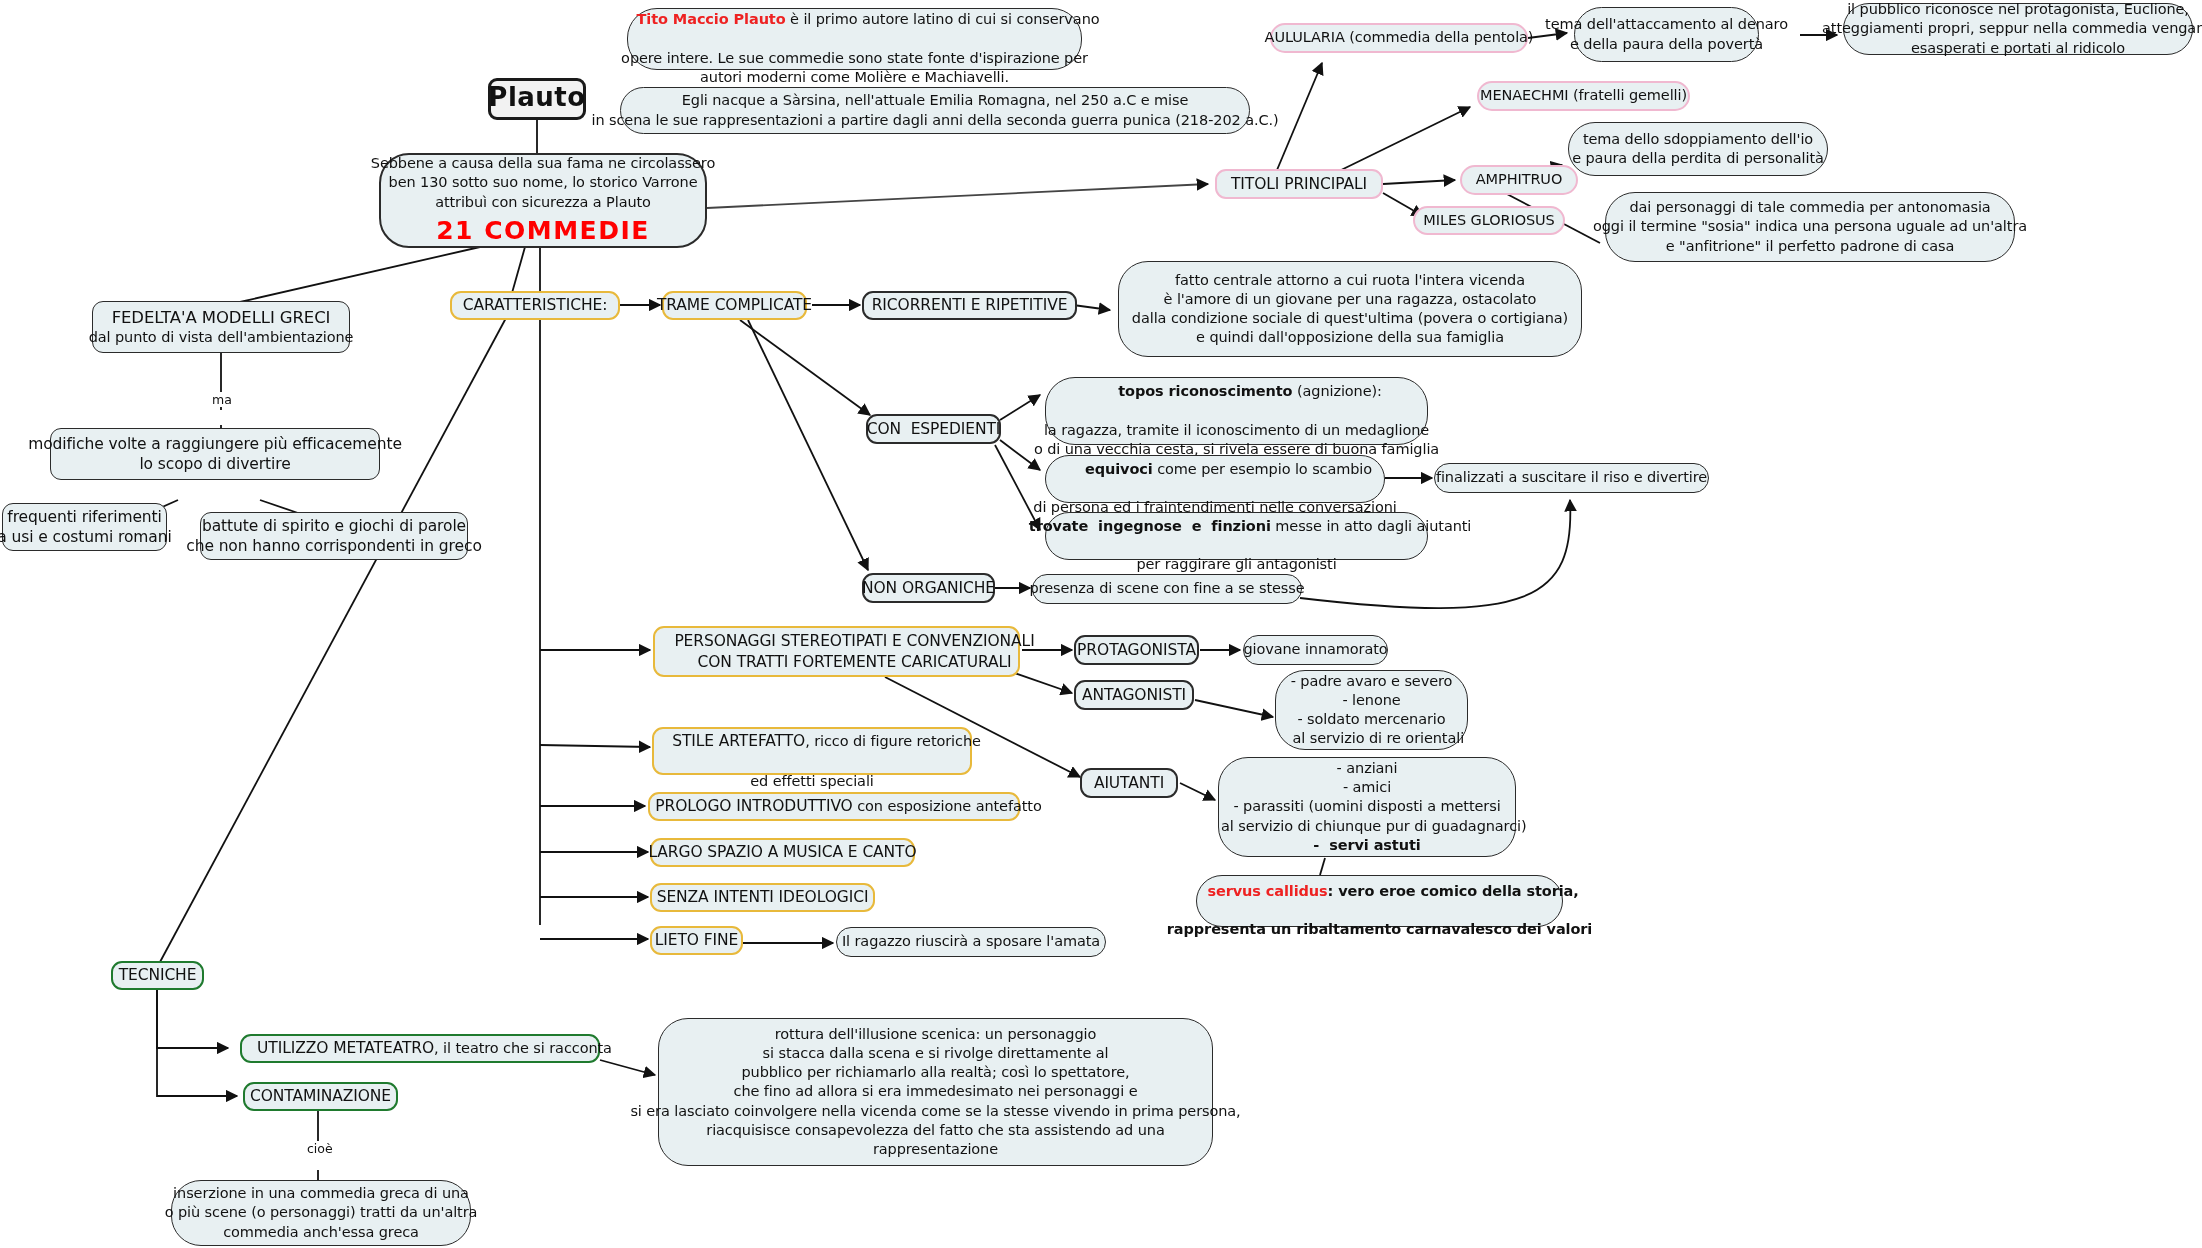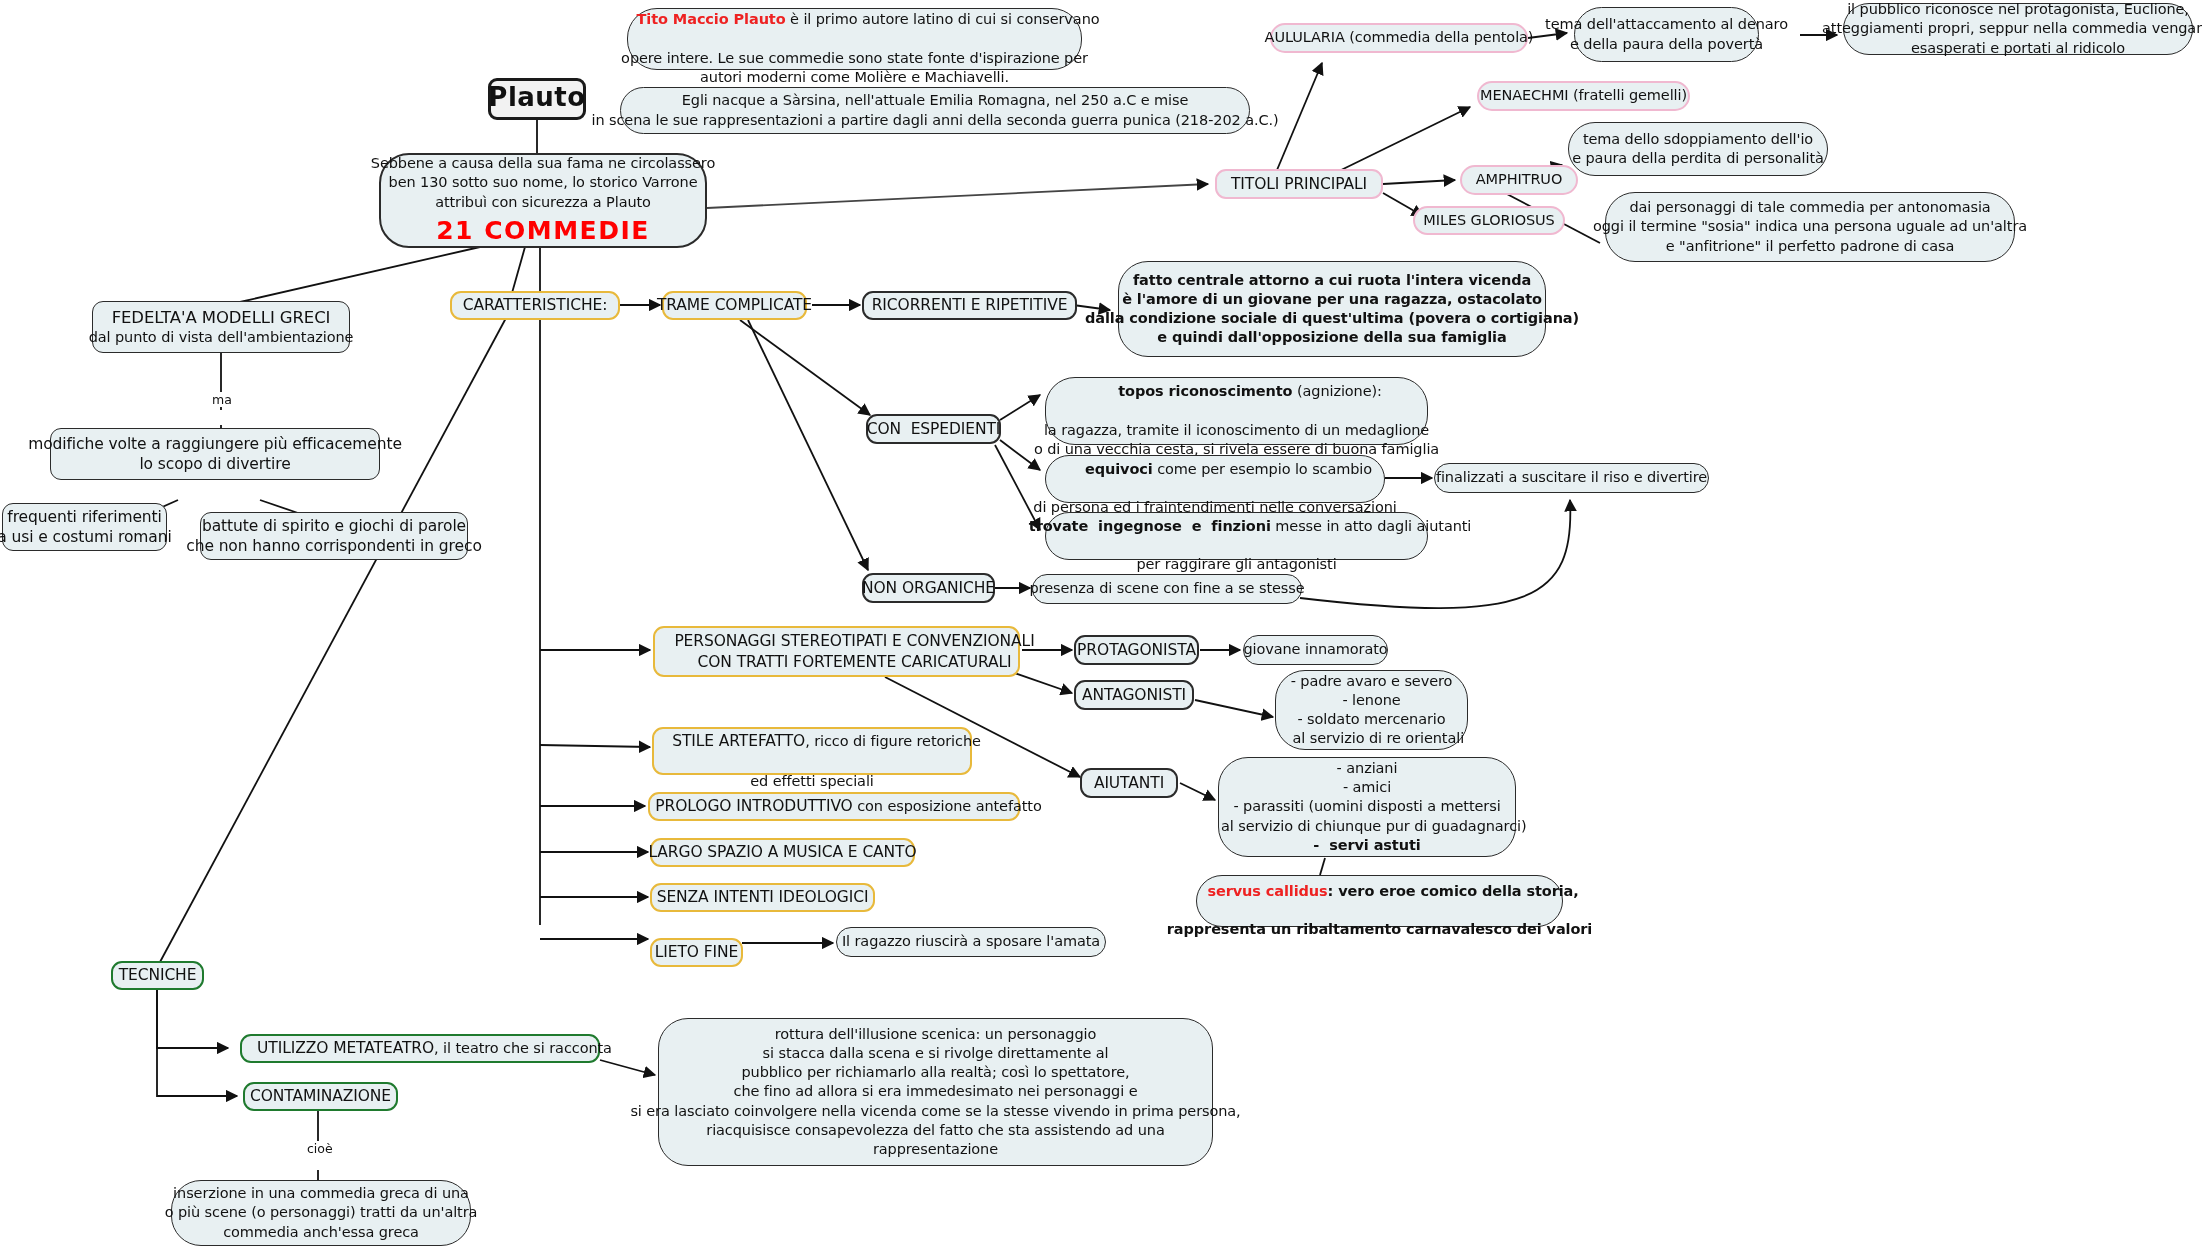--- a/index.html
+++ b/index.html
@@ -286,21 +286,21 @@
   </div>
 
   <div class="node b-gold center pad-s fs-15" style="left:662px; top:291px; width:145px; height:29px;">
     <span class="line">TRAME COMPLICATE</span>
   </div>
 
   <div class="node b-dark center pad-s fs-15" style="left:862px; top:291px; width:215px; height:29px;">
     <span class="line">RICORRENTI E RIPETITIVE</span>
   </div>
 
-  <div class="node b-dark b-thin center pad-l fs-14" style="left:1118px; top:261px; width:428px; height:96px;font-weight:bold;">
+  <div class="node b-dark b-thin center pad-l fs-14" style="left:1118px; top:261px; width:464px; height:96px;">
     <span class="line">fatto centrale attorno a cui ruota l'intera vicenda</span>
     <span class="line">è l'amore di un giovane per una ragazza, ostacolato</span>
     <span class="line">dalla condizione sociale di quest'ultima (povera o cortigiana)</span>
     <span class="line">e quindi dall'opposizione della sua famiglia</span>
   </div>
 
   <div class="node b-dark center pad-s fs-15" style="left:866px; top:414px; width:135px; height:30px;">
     <span class="line">CON  ESPEDIENTI</span>
   </div>
 
@@ -395,21 +395,21 @@
   </div>
 
   <div class="node b-gold center pad-s fs-15" style="left:650px; top:838px; width:265px; height:29px;">
     <span class="line">LARGO SPAZIO A MUSICA E CANTO</span>
   </div>
 
   <div class="node b-gold center pad-s fs-15" style="left:650px; top:883px; width:225px; height:29px;">
     <span class="line">SENZA INTENTI IDEOLOGICI</span>
   </div>
 
-  <div class="node b-gold center pad-s fs-15" style="left:650px; top:926px; width:93px; height:29px;margin-top:12px;">
+  <div class="node b-gold center pad-s fs-15" style="left:650px; top:926px; width:93px; height:29px;">
     <span class="line">LIETO FINE</span>
   </div>
 
   <div class="node b-dark b-thin center pad-s fs-14" style="left:836px; top:927px; width:270px; height:30px;">
     <span class="line">Il ragazzo riuscirà a sposare l'amata</span>
   </div>
 
   <div class="node b-green center pad-s fs-15" style="left:111px; top:961px; width:93px; height:29px;">
     <span class="line">TECNICHE</span>
   </div>

